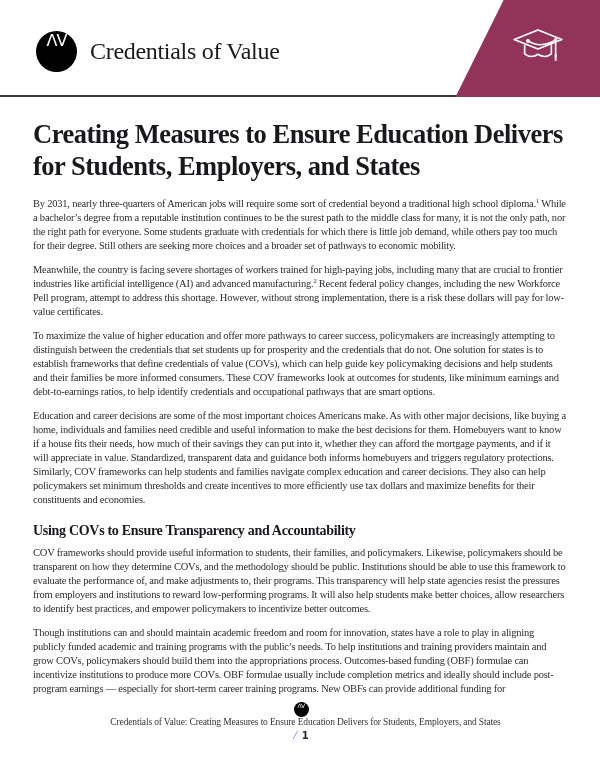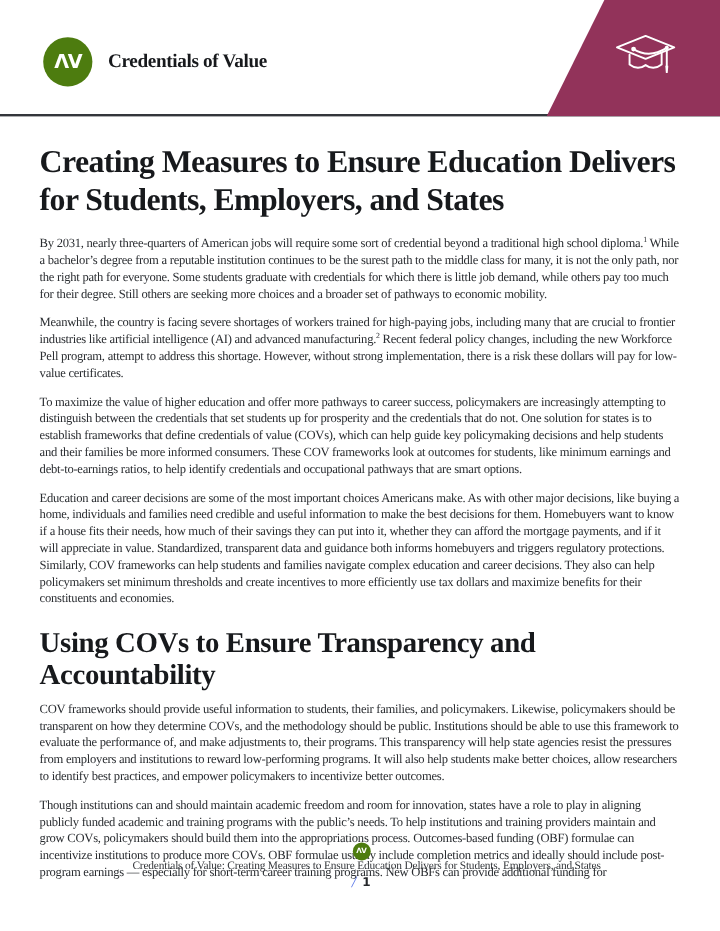--- a/index.html
+++ b/index.html
@@ -33,51 +33,51 @@
   .brand {
     position: absolute;
     left: 36px; top: 31px;
     display: flex;
     align-items: center;
     gap: 13px;
   }
   .logo-circle {
     width: 41px; height: 41px;
     border-radius: 50%;
-    background: #4d7c0f;
+    background: #000000;
     color: #ffffff;
     display: flex;
-    align-items: center;
+    align-items: flex-start;
     justify-content: center;
     font-family: "DejaVu Sans", sans-serif;
-    font-weight: bold;
+    font-weight: normal;
     font-size: 16px;
     letter-spacing: -1px;
   }
   .brand-name {
-    font-size: 16px;
-    font-weight: bold;
+    font-size: 24px;
+    font-weight: normal;
     color: #17191c;
     letter-spacing: -0.3px;
   }
 
   
   .article {
     padding: 22px 32px 0 33px;
   }
   h1 {
     font-size: 26.5px;
     line-height: 1.2;
     font-weight: bold;
     color: #17191c;
     letter-spacing: -0.5px;
     margin-bottom: 14px;
   }
   h2 {
-    font-size: 24px;
+    font-size: 14px;
     line-height: 1.15;
     font-weight: bold;
     color: #17191c;
     letter-spacing: -0.3px;
     margin-top: 16px;
     margin-bottom: 7px;
   }
   .paragraphs p {
     font-size: 10.5px;
     line-height: 14px;

